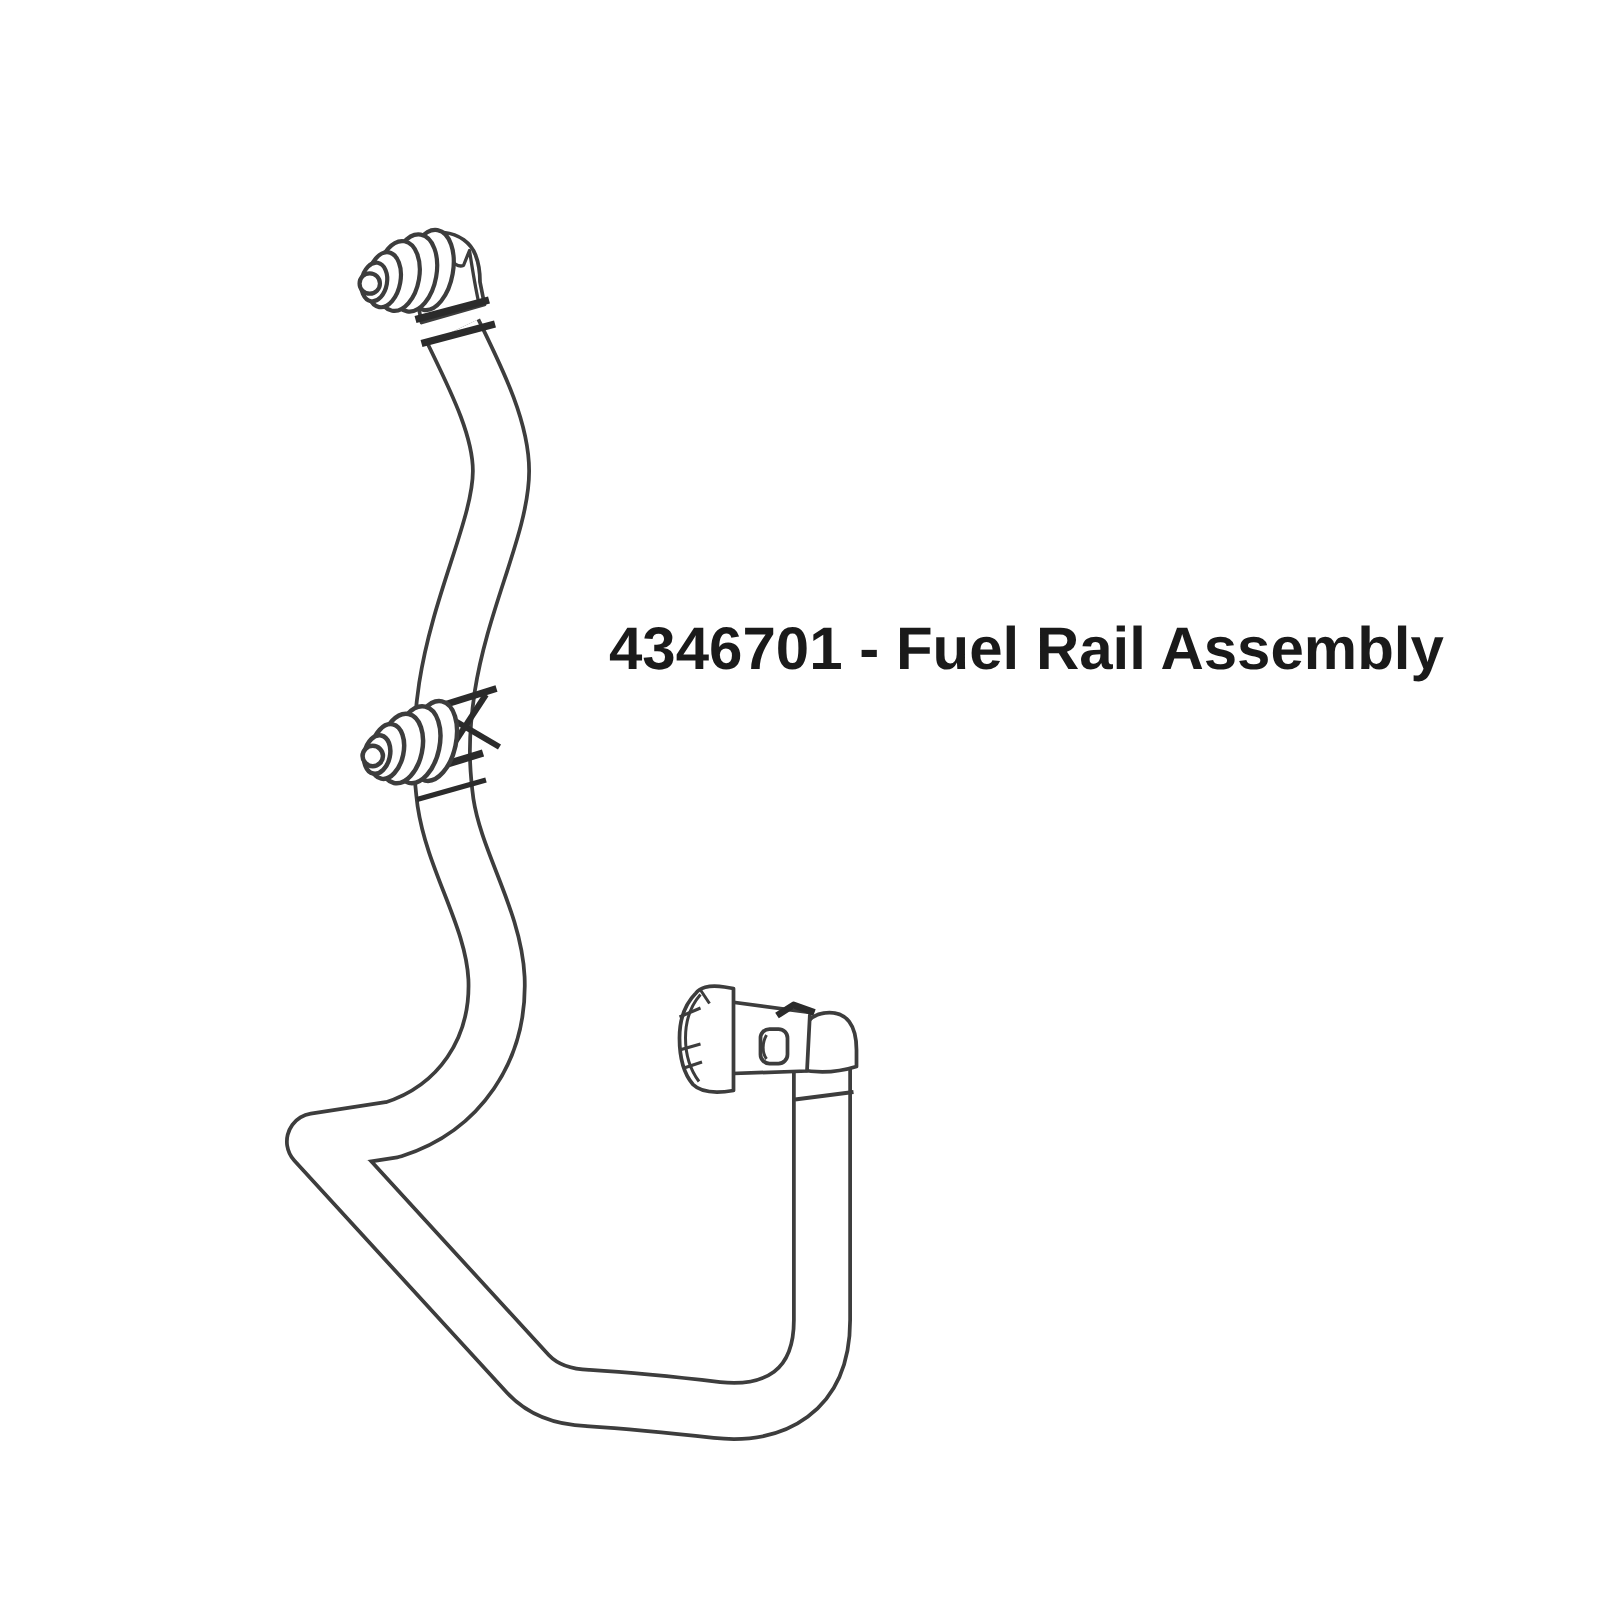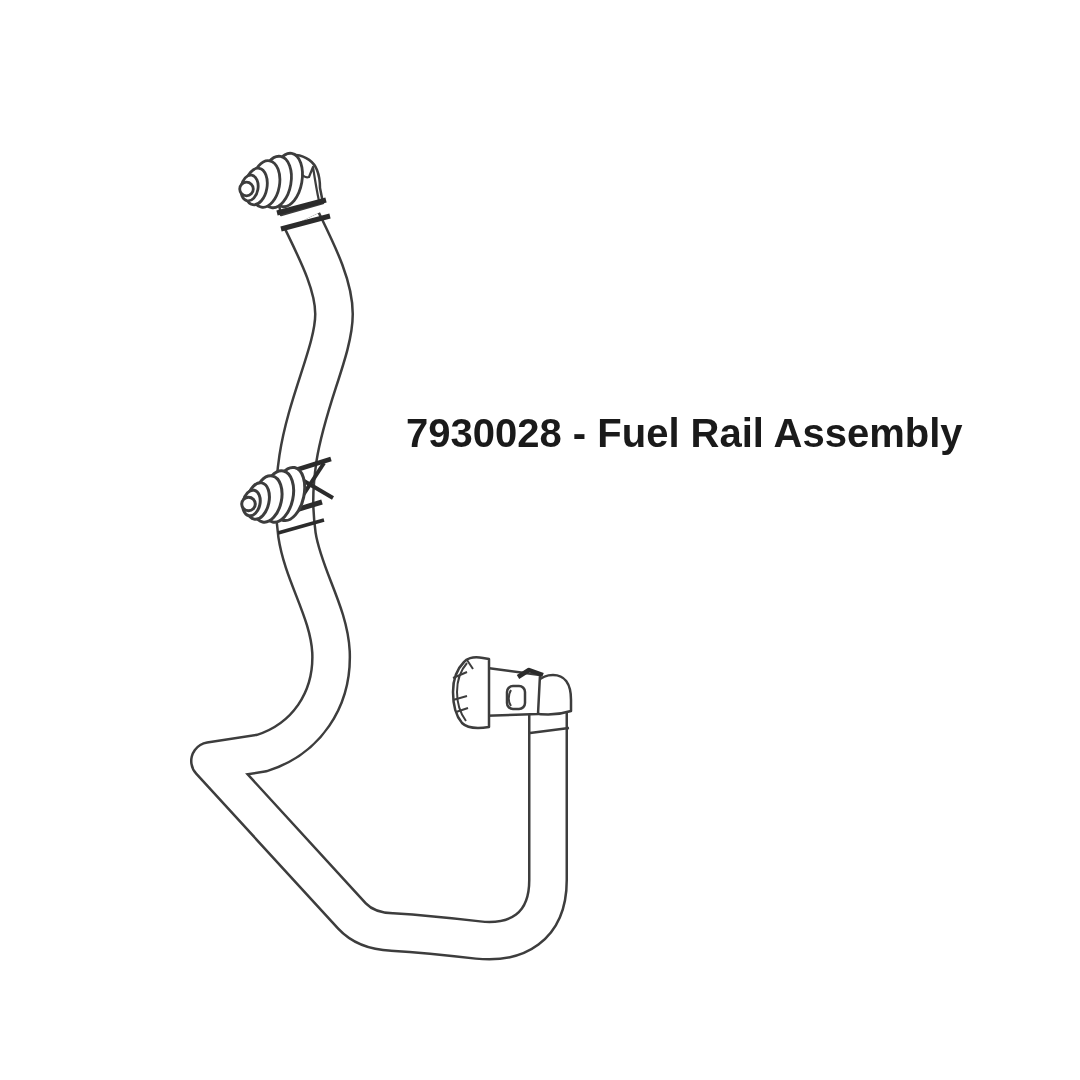--- a/index.html
+++ b/index.html
@@ -97,15 +97,15 @@
         <path stroke-width="2" d="M 453 700 L 467 696"></path>
         <path stroke-width="2" d="M 456 712 L 468 708"></path>
         <path stroke-width="2" d="M 467 660 L 473 669"></path>
         <rect x="507" y="686" width="18" height="23" rx="6" fill="#ffffff" stroke-width="2.5"></rect>
         <path stroke-width="2" d="M 511 690 C 508 695 508 702 511 706"></path>
         <path stroke-width="4.5" stroke="#2b2b2b" d="M 518 677 L 529 670 L 543 675"></path>
       </g>
     </g>
   </svg>
 
-  <div class="part-title">7930028 - Fuel Rail Assembly</div>
+  <div class="part-title">4346701 - Fuel Rail Assembly</div>
 
 </div>
 
 </body></html>

